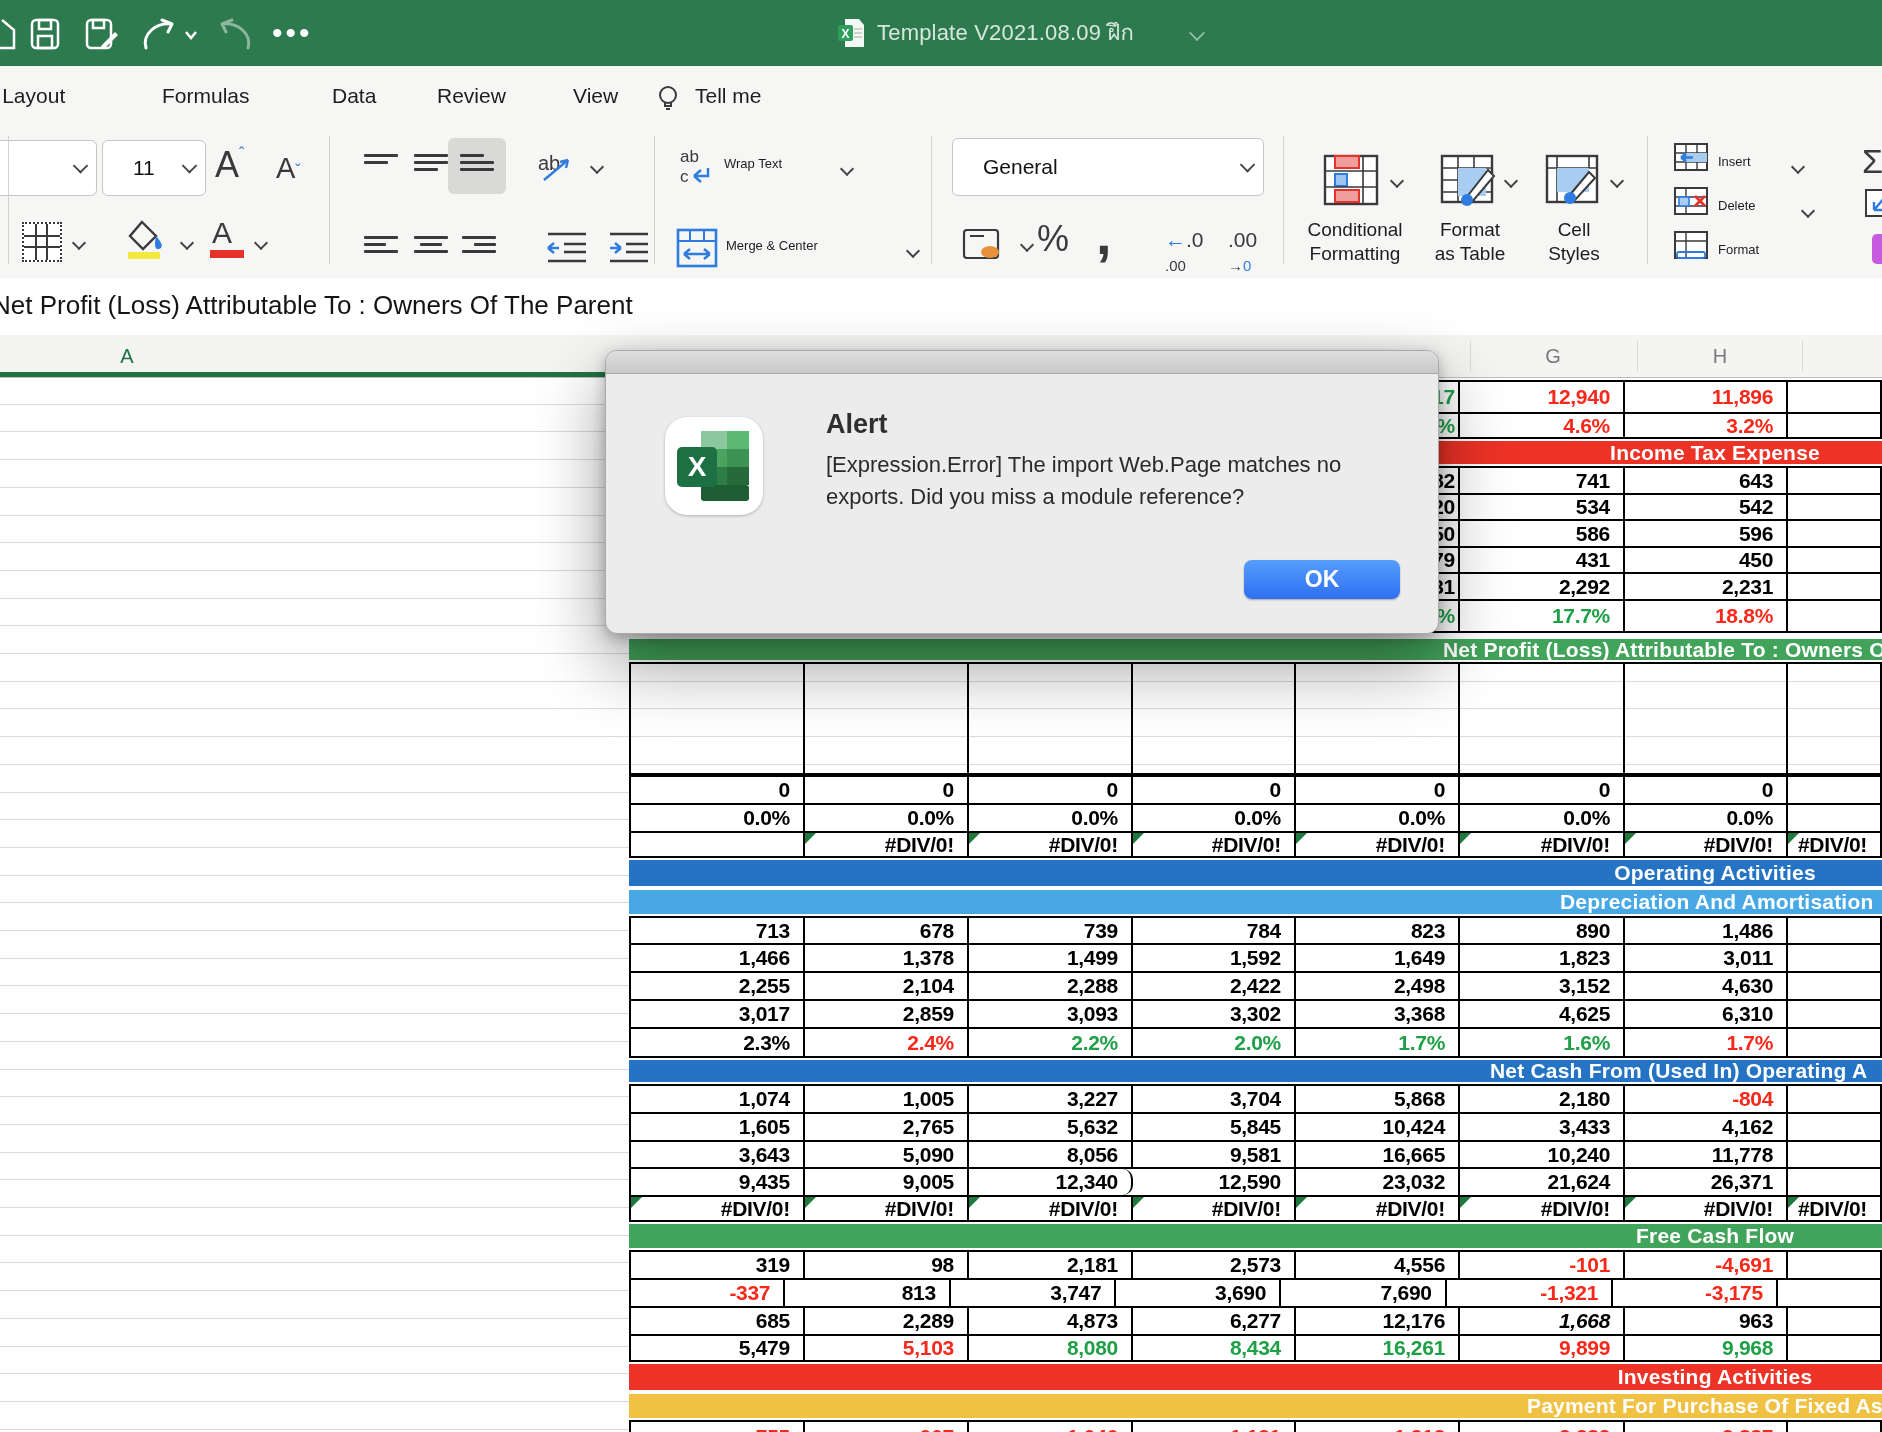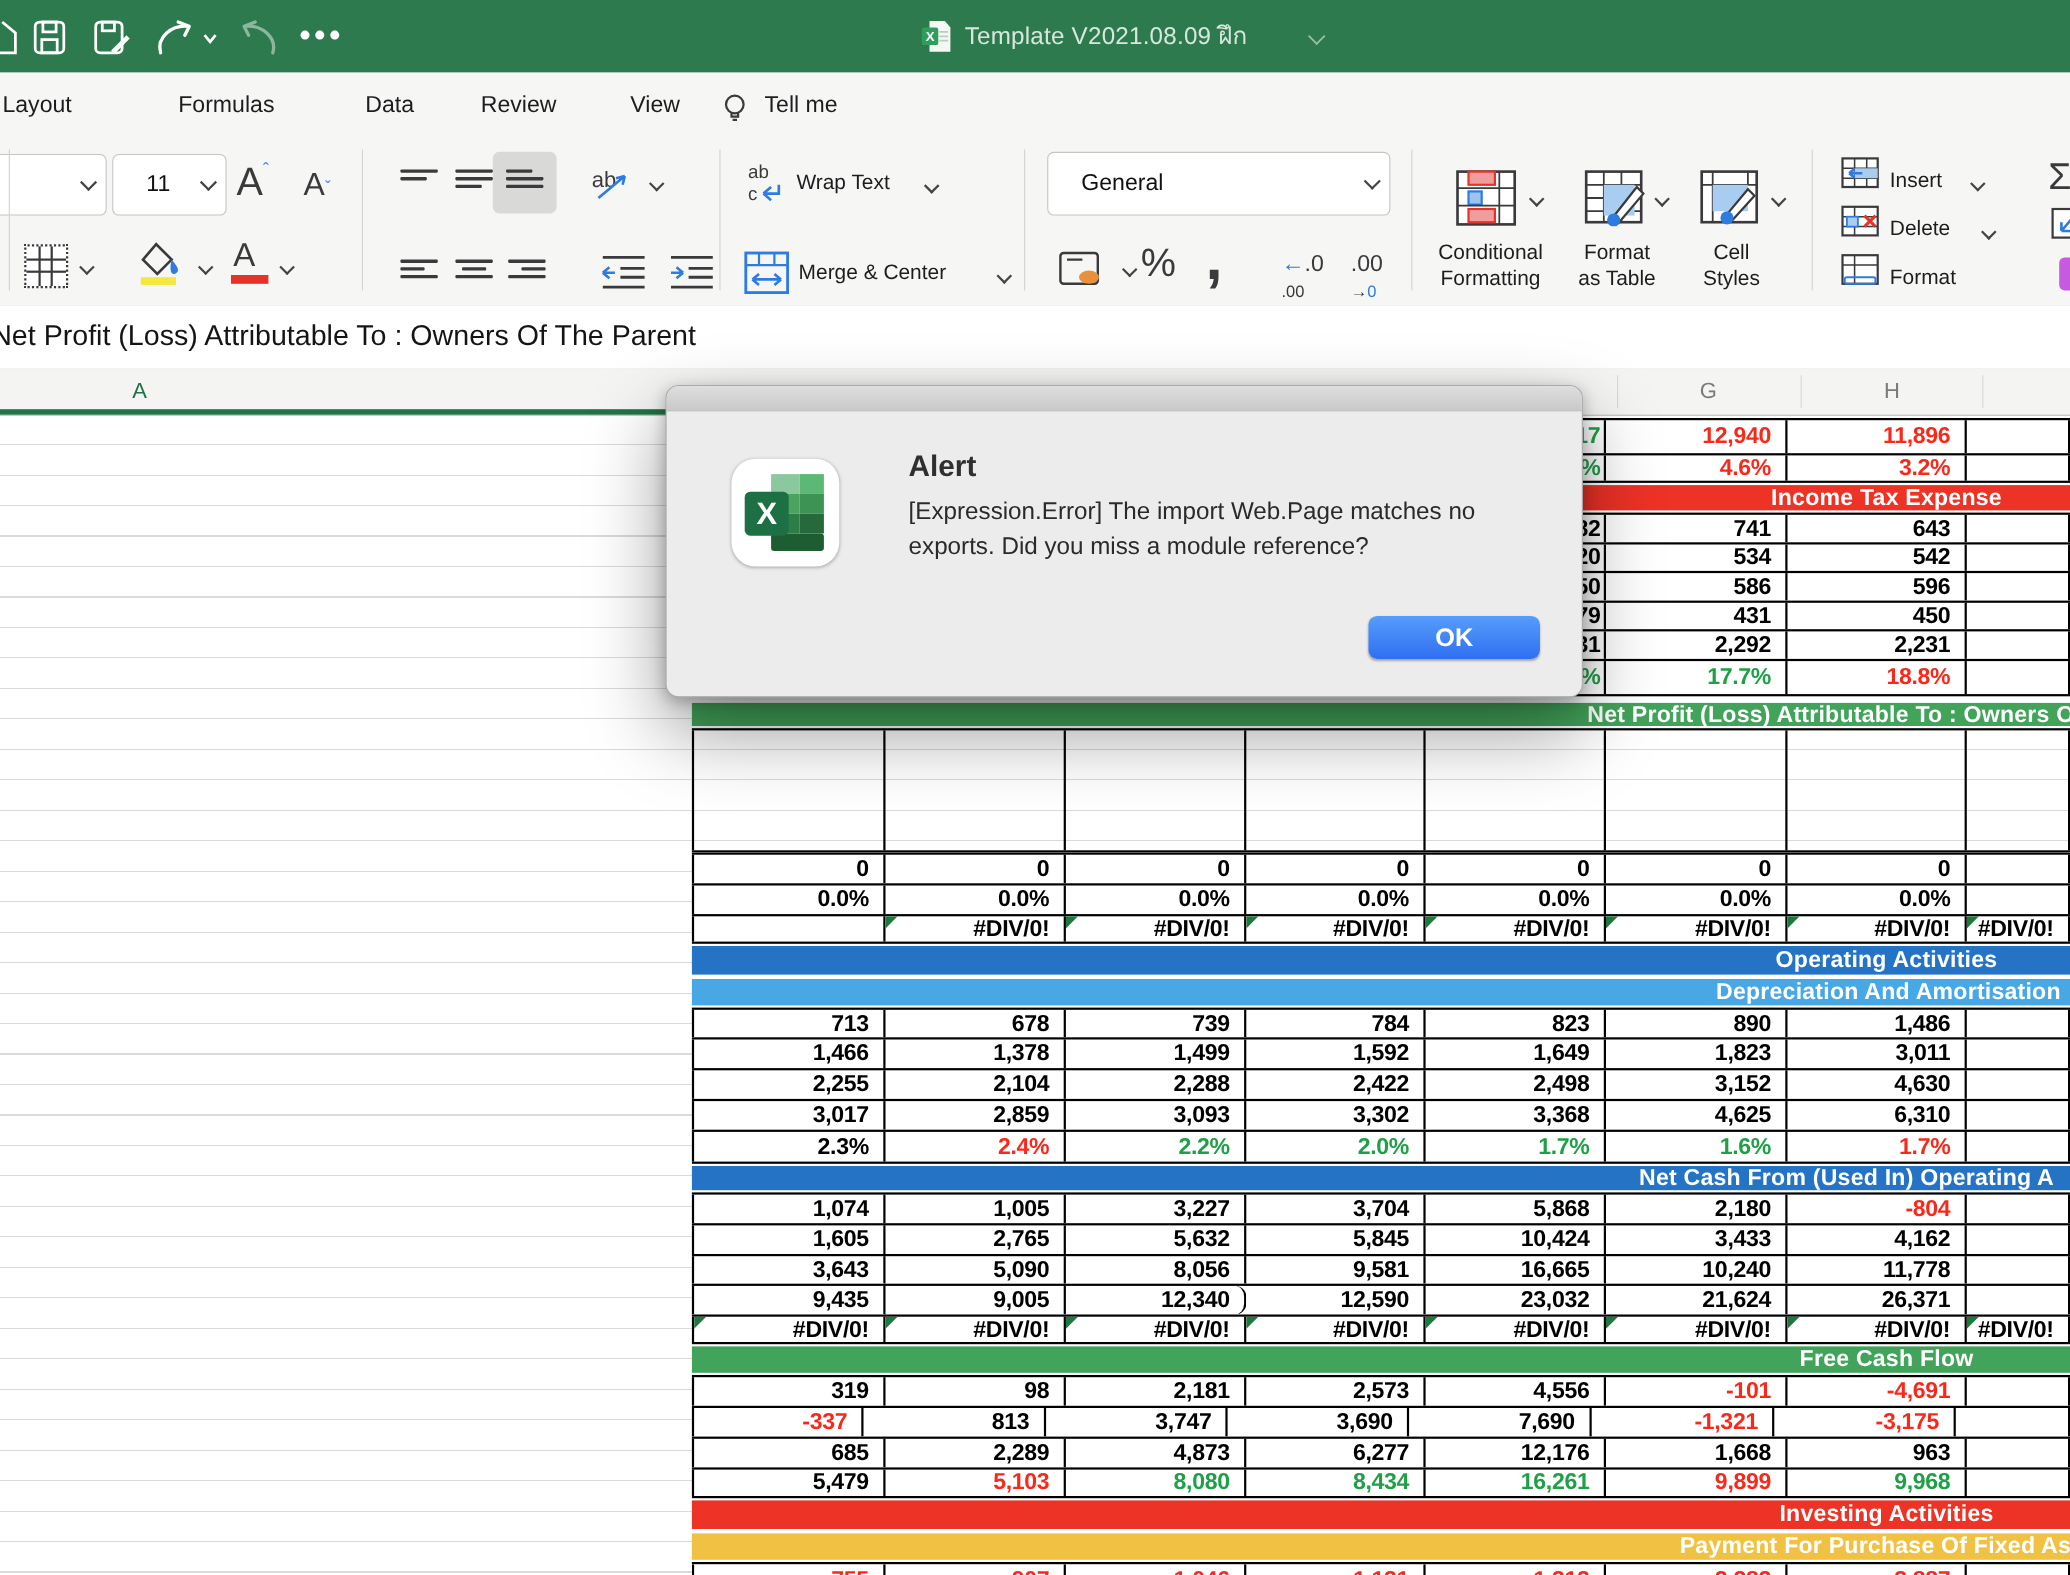--- a/index.html
+++ b/index.html
@@ -17,21 +17,21 @@
   .tabrow{position:absolute;left:0;top:66px;width:100%;height:60px;background:#f6f6f4;}
   .tab{position:absolute;top:0;height:60px;line-height:60px;font-size:21px;color:#1d1d1f;}
   
   .ribbon{position:absolute;left:0;top:126px;width:100%;height:152px;background:#f6f6f4;border-bottom:1px solid #cfcfcd;}
   .vdiv{position:absolute;top:10px;height:128px;width:1px;background:#d2d2d0;}
   .combo{position:absolute;background:#fff;border:1px solid #c5c5c3;border-radius:6px;}
   .combo .cc{position:absolute;right:10px;top:50%;width:9px;height:9px;border-right:2px solid #444;border-bottom:2px solid #444;transform:translateY(-70%) rotate(45deg);}
   .ctext{position:absolute;left:30px;top:50%;transform:translateY(-50%);font-size:21px;color:#111;}
   .chev{display:inline-block;width:8px;height:8px;border-right:2px solid #444;border-bottom:2px solid #444;transform:rotate(45deg);vertical-align:middle;}
   .ric{position:absolute;color:#3a3a3c;}
-  .rlabel{position:absolute;font-size:19px;color:#1d1d1f;white-space:nowrap;}
+  .rlabel{position:absolute;font-size:13px;color:#1d1d1f;white-space:nowrap;}
   .rlabel2{position:absolute;font-size:19px;color:#1d1d1f;text-align:center;transform:translateX(-50%);line-height:24px;white-space:nowrap;}
   .alnico{position:absolute;width:34px;}
   .alnico div{height:3px;background:#3a3a3c;margin:4px 0;border-radius:1px;}
   .selbox{position:absolute;background:#d9d9d7;border-radius:6px;}
   .grid-ic{position:absolute;border:2px solid #3a3a3c;background:
      linear-gradient(#3a3a3c 0 0) 0 33%/100% 2px no-repeat,
      linear-gradient(#3a3a3c 0 0) 0 66%/100% 2px no-repeat,
      linear-gradient(#3a3a3c 0 0) 33% 0/2px 100% no-repeat,
      linear-gradient(#3a3a3c 0 0) 66% 0/2px 100% no-repeat,#fff;}
   
@@ -616,21 +616,21 @@
           <div class="cell red" style="width: 167px;">-1,321</div>
           <div class="cell red" style="width: 165px;">-3,175</div>
           <div class="cell" style="width: 95px;"></div>
         </div>
         <div class="srow bordered" style="top: 971px; height: 28px;">
           <div class="cell first" style="width: 178px;">685</div>
           <div class="cell" style="width: 166px;">2,289</div>
           <div class="cell" style="width: 166px;">4,873</div>
           <div class="cell" style="width: 165px;">6,277</div>
           <div class="cell" style="width: 166px;">12,176</div>
-          <div class="cell" style="width: 167px;">1,668</div>
+          <div class="cell" style="width: 167px; font-style: italic;">1,668</div>
           <div class="cell" style="width: 165px;">963</div>
           <div class="cell" style="width: 95px;"></div>
         </div>
         <div class="srow bordered bb" style="top: 999px; height: 28px;">
           <div class="cell first" style="width: 178px;">5,479</div>
           <div class="cell red" style="width: 166px;">5,103</div>
           <div class="cell green" style="width: 166px;">8,080</div>
           <div class="cell green" style="width: 165px;">8,434</div>
           <div class="cell green" style="width: 166px;">16,261</div>
           <div class="cell red" style="width: 167px;">9,899</div>

